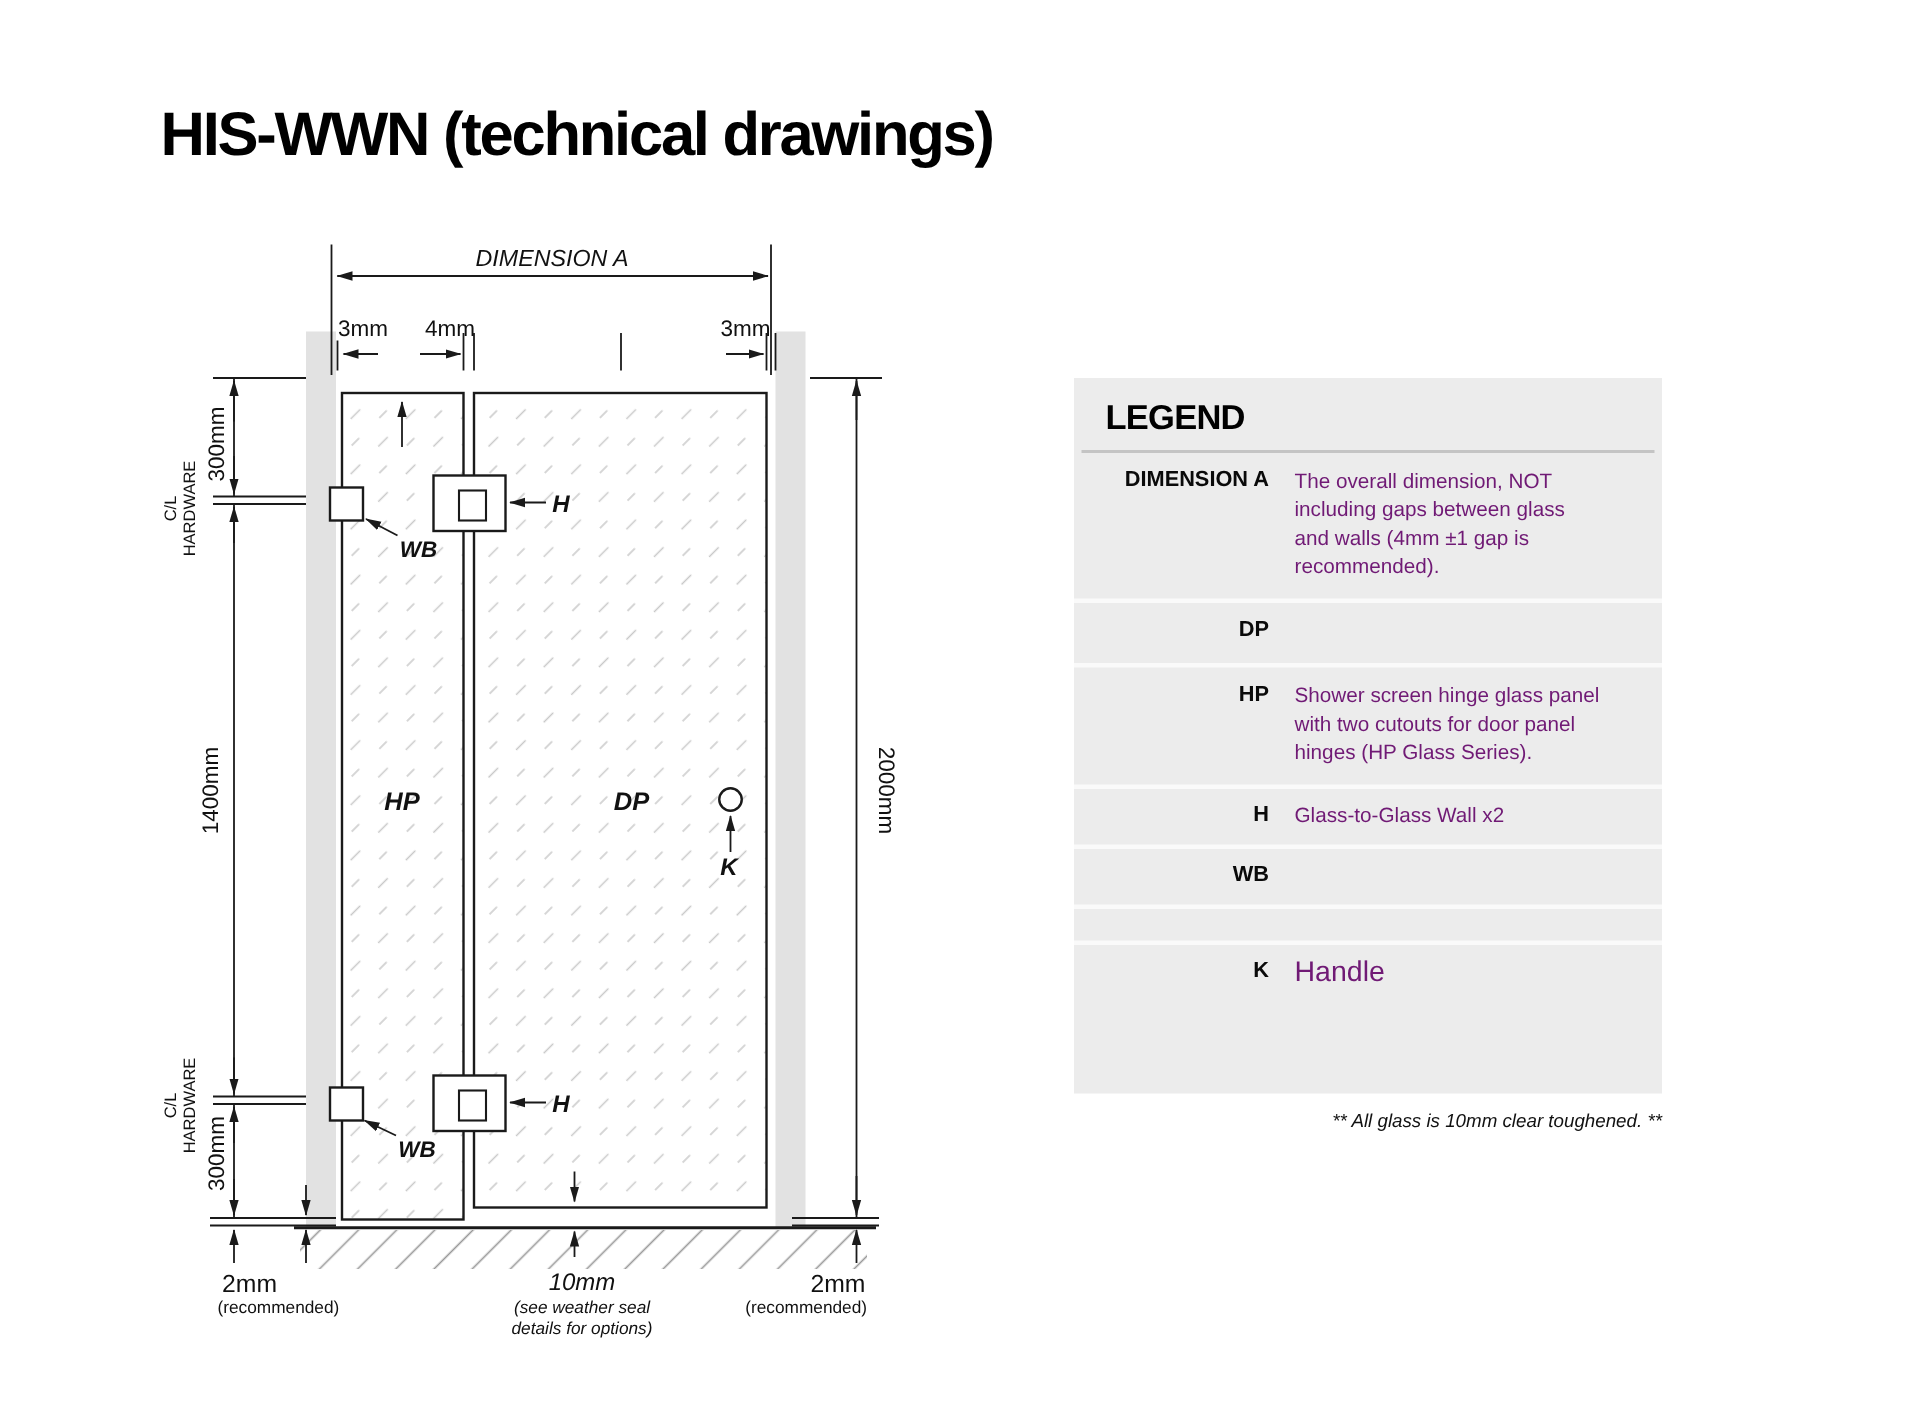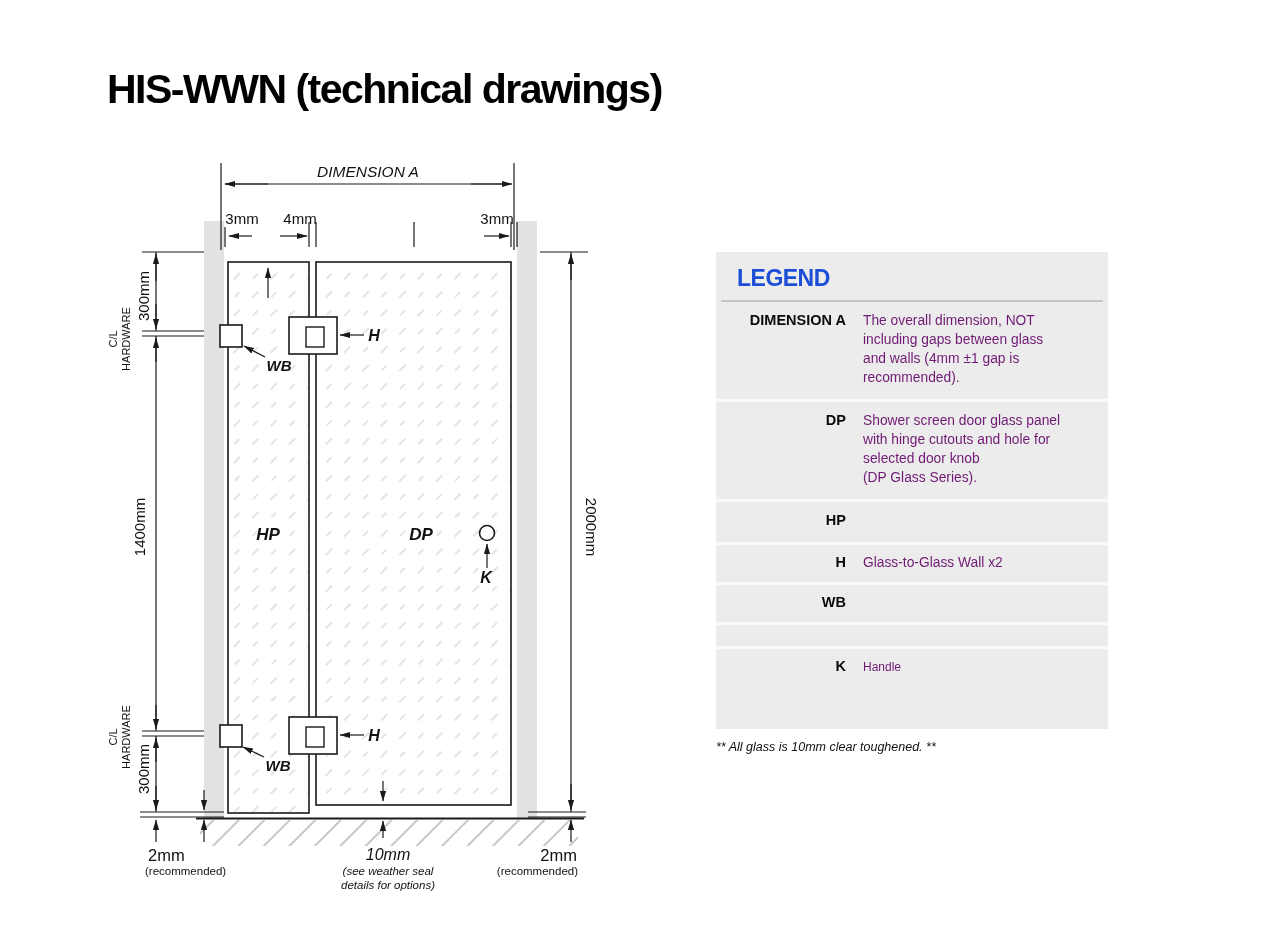--- a/index.html
+++ b/index.html
@@ -3,31 +3,31 @@
 <meta charset="utf-8">
 <style>
   html,body{margin:0;padding:0;background:#fff;}
   .page{position:relative;width:1285px;height:944px;background:#ffffff;overflow:hidden;
         font-family:"Liberation Sans",sans-serif;color:#111;margin-left:28px;}
   .page-title{position:absolute;left:79px;top:66px;font-size:41px;font-weight:bold;
               letter-spacing:-1.5px;color:#000;}
   svg text{fill:#111;font-family:"Liberation Sans",sans-serif;}
   
   .legend{position:absolute;left:688px;top:252px;width:392px;height:477px;background:#ececec;}
-  .legend-heading{padding:13px 16px 0 21px;font-size:23px;font-weight:bold;letter-spacing:-0.5px;color:#1d4ed8;}
+  .legend-heading{padding:13px 16px 0 21px;font-size:23px;font-weight:bold;letter-spacing:-0.5px;color:#000000;}
   .legend-rule{height:2px;background:#c4c4c4;margin:8px 5px 0 5px;}
   .legend-row{display:flex;border-top:3px solid #fafafa;padding:9px 0 12px 0;}
   .legend-row.first{border-top:none;}
   .legend-row.small{padding:8px 0 10px 0;}
   .legend-row.empty{padding:5px 0;height:11px;}
   .term{width:130px;text-align:right;font-weight:bold;font-size:14.5px;line-height:19px;color:#0a0a0a;}
   .desc{margin-left:17px;width:214px;font-size:13.8px;line-height:19px;white-space:pre-line;color:#701a75;}
   .row-wb .desc{white-space:nowrap;width:auto;overflow:visible;}
-  .row-k .desc{font-size:12px;line-height:21px;}
-  .legend-footnote{position:absolute;left:688px;top:740px;width:392px;text-align:left;
+  .row-k .desc{font-size:19px;line-height:21px;}
+  .legend-footnote{position:absolute;left:688px;top:740px;width:392px;text-align:right;
                    font-style:italic;font-size:12.5px;color:#111;}
 </style>
 </head>
 <body>
 
 <div class="page">
 
   <div class="page-title">HIS-WWN (technical drawings)</div>
 
   <svg width="660" height="944" viewBox="0 0 660 944" style="position:absolute;left:0;top:0;">
@@ -172,27 +172,26 @@
 
     <div class="legend-row first">
       <div class="term">DIMENSION A</div>
       <div class="desc">The overall dimension, NOT
 including gaps between glass
 and walls (4mm ±1 gap is
 recommended).</div>
     </div>
     <div class="legend-row">
       <div class="term">DP</div>
-      <div class="desc">Shower screen door glass panel
-with hinge cutouts and hole for
-selected door knob
-(DP Glass Series).</div>
     </div>
     <div class="legend-row">
       <div class="term">HP</div>
+      <div class="desc">Shower screen hinge glass panel
+with two cutouts for door panel
+hinges (HP Glass Series).</div>
     </div>
     <div class="legend-row small">
       <div class="term">H</div>
       <div class="desc">Glass-to-Glass Wall x2</div>
     </div>
     <div class="legend-row small row-wb">
       <div class="term">WB</div>
     </div>
     <div class="legend-row empty"></div>
     <div class="legend-row small row-k">

